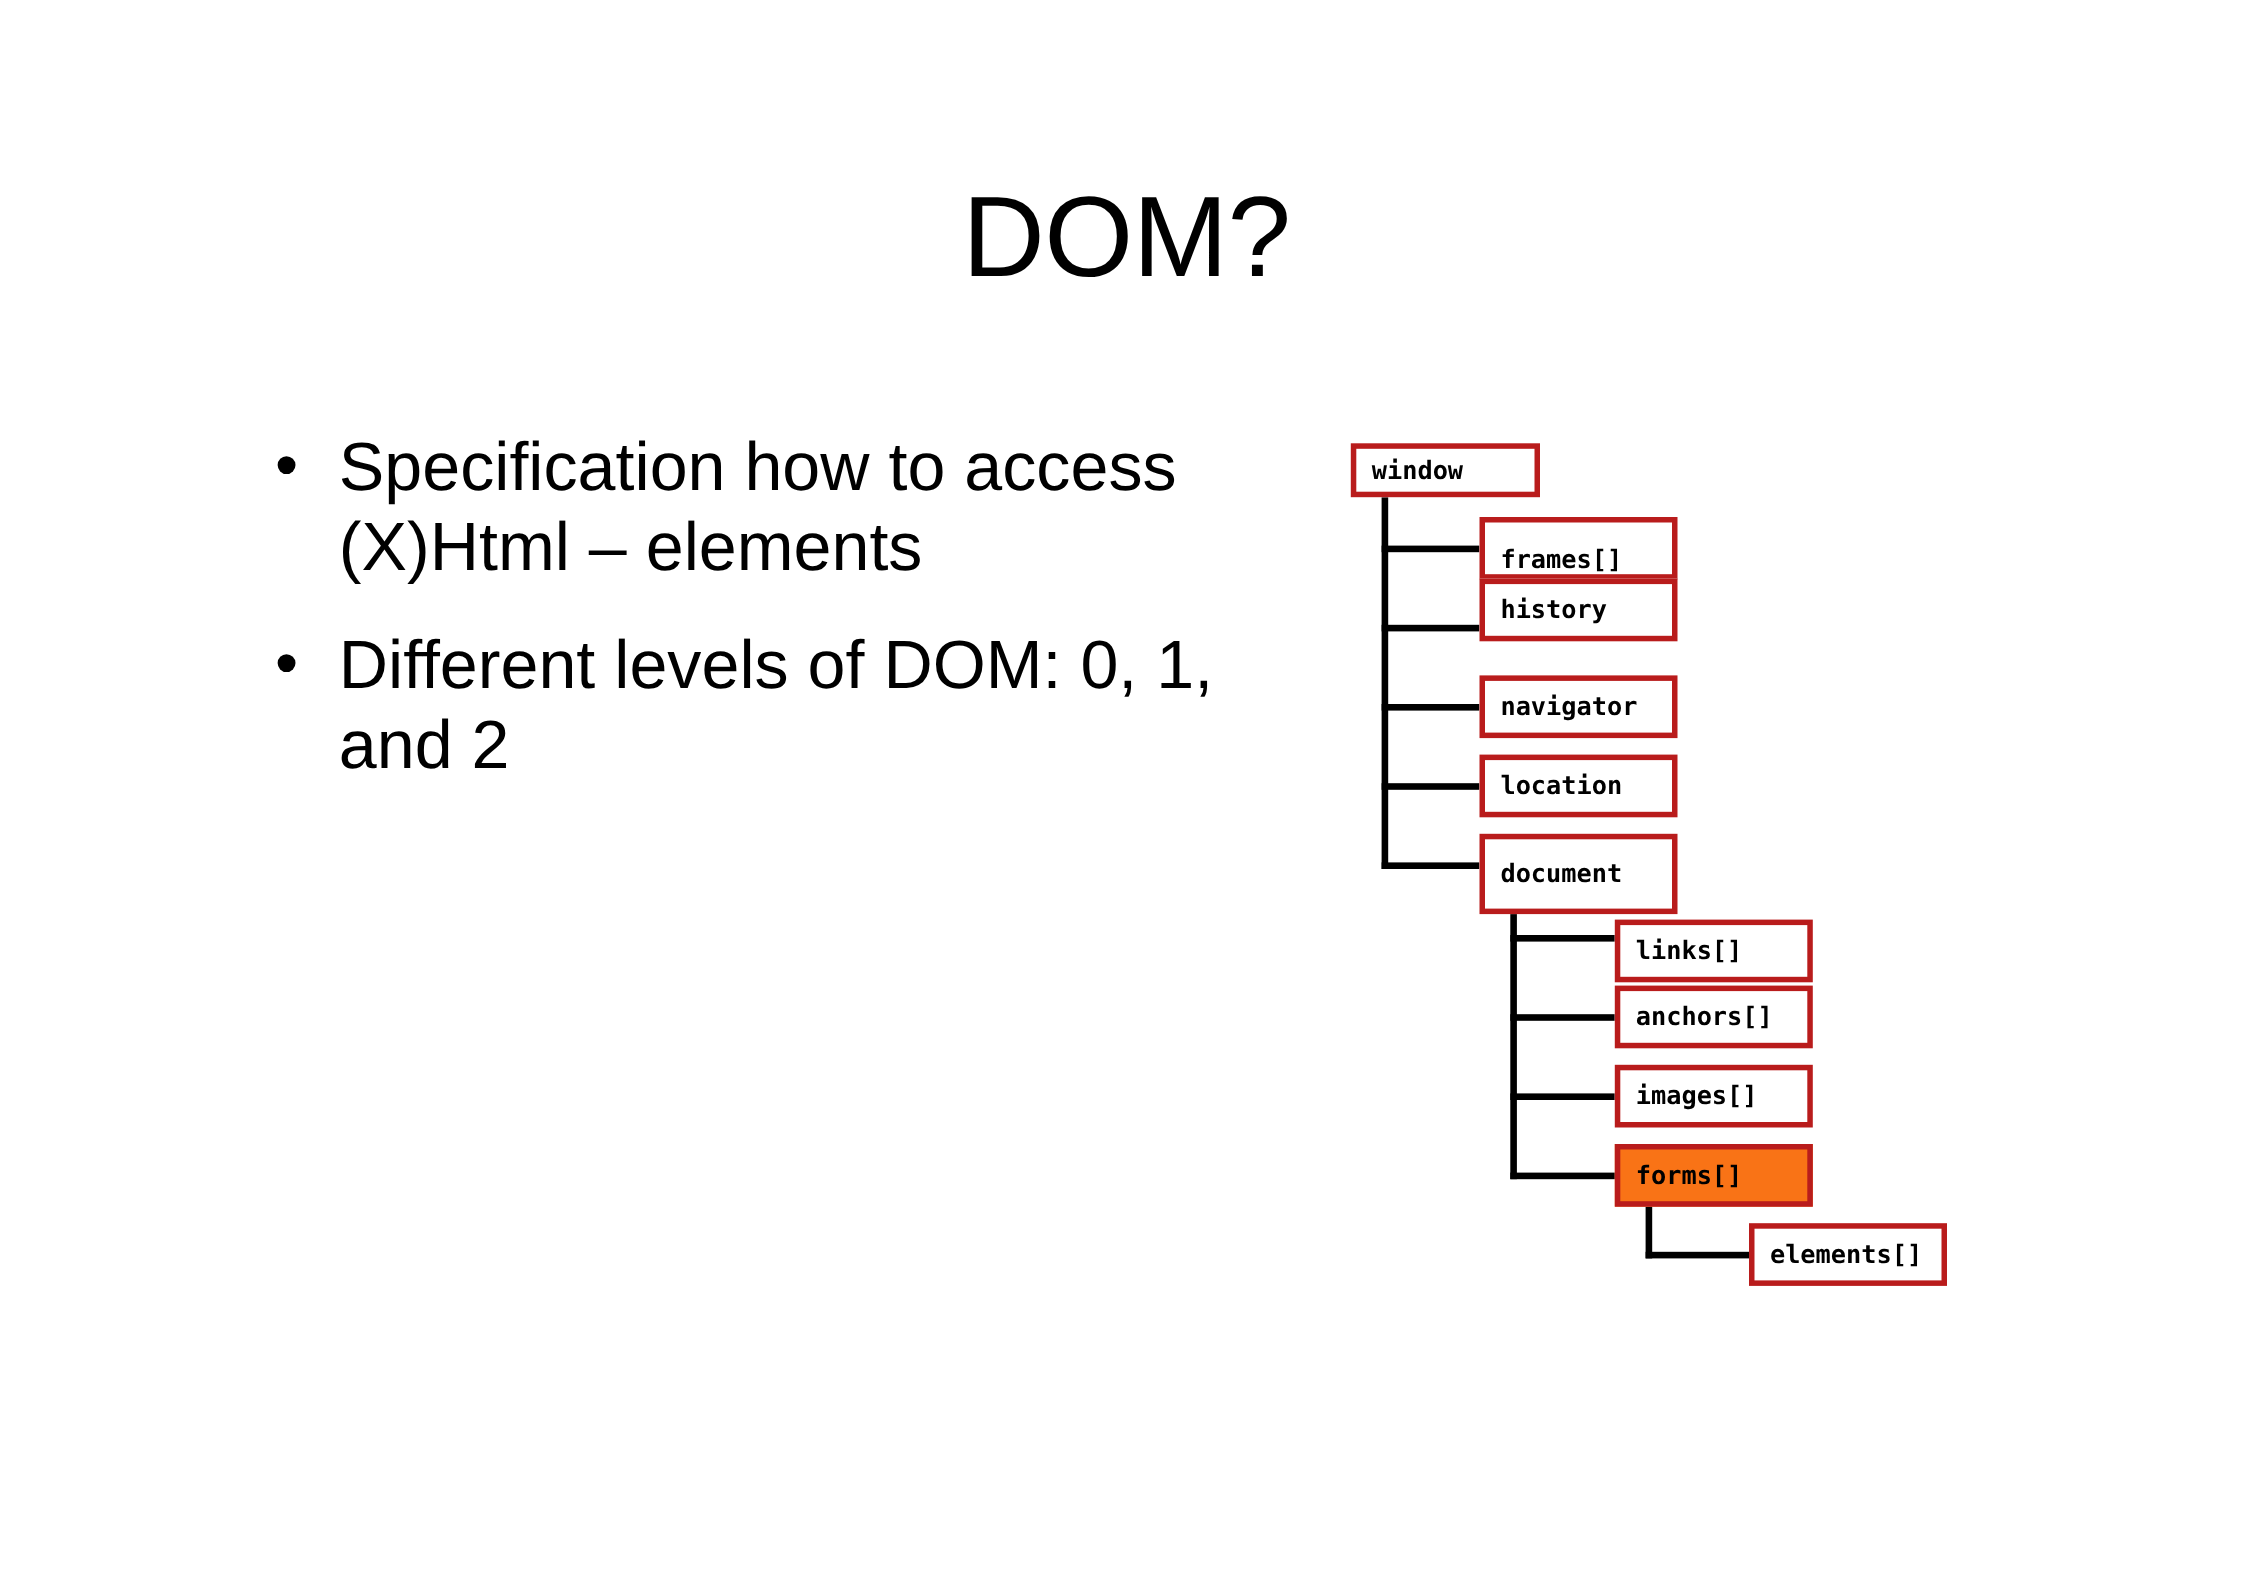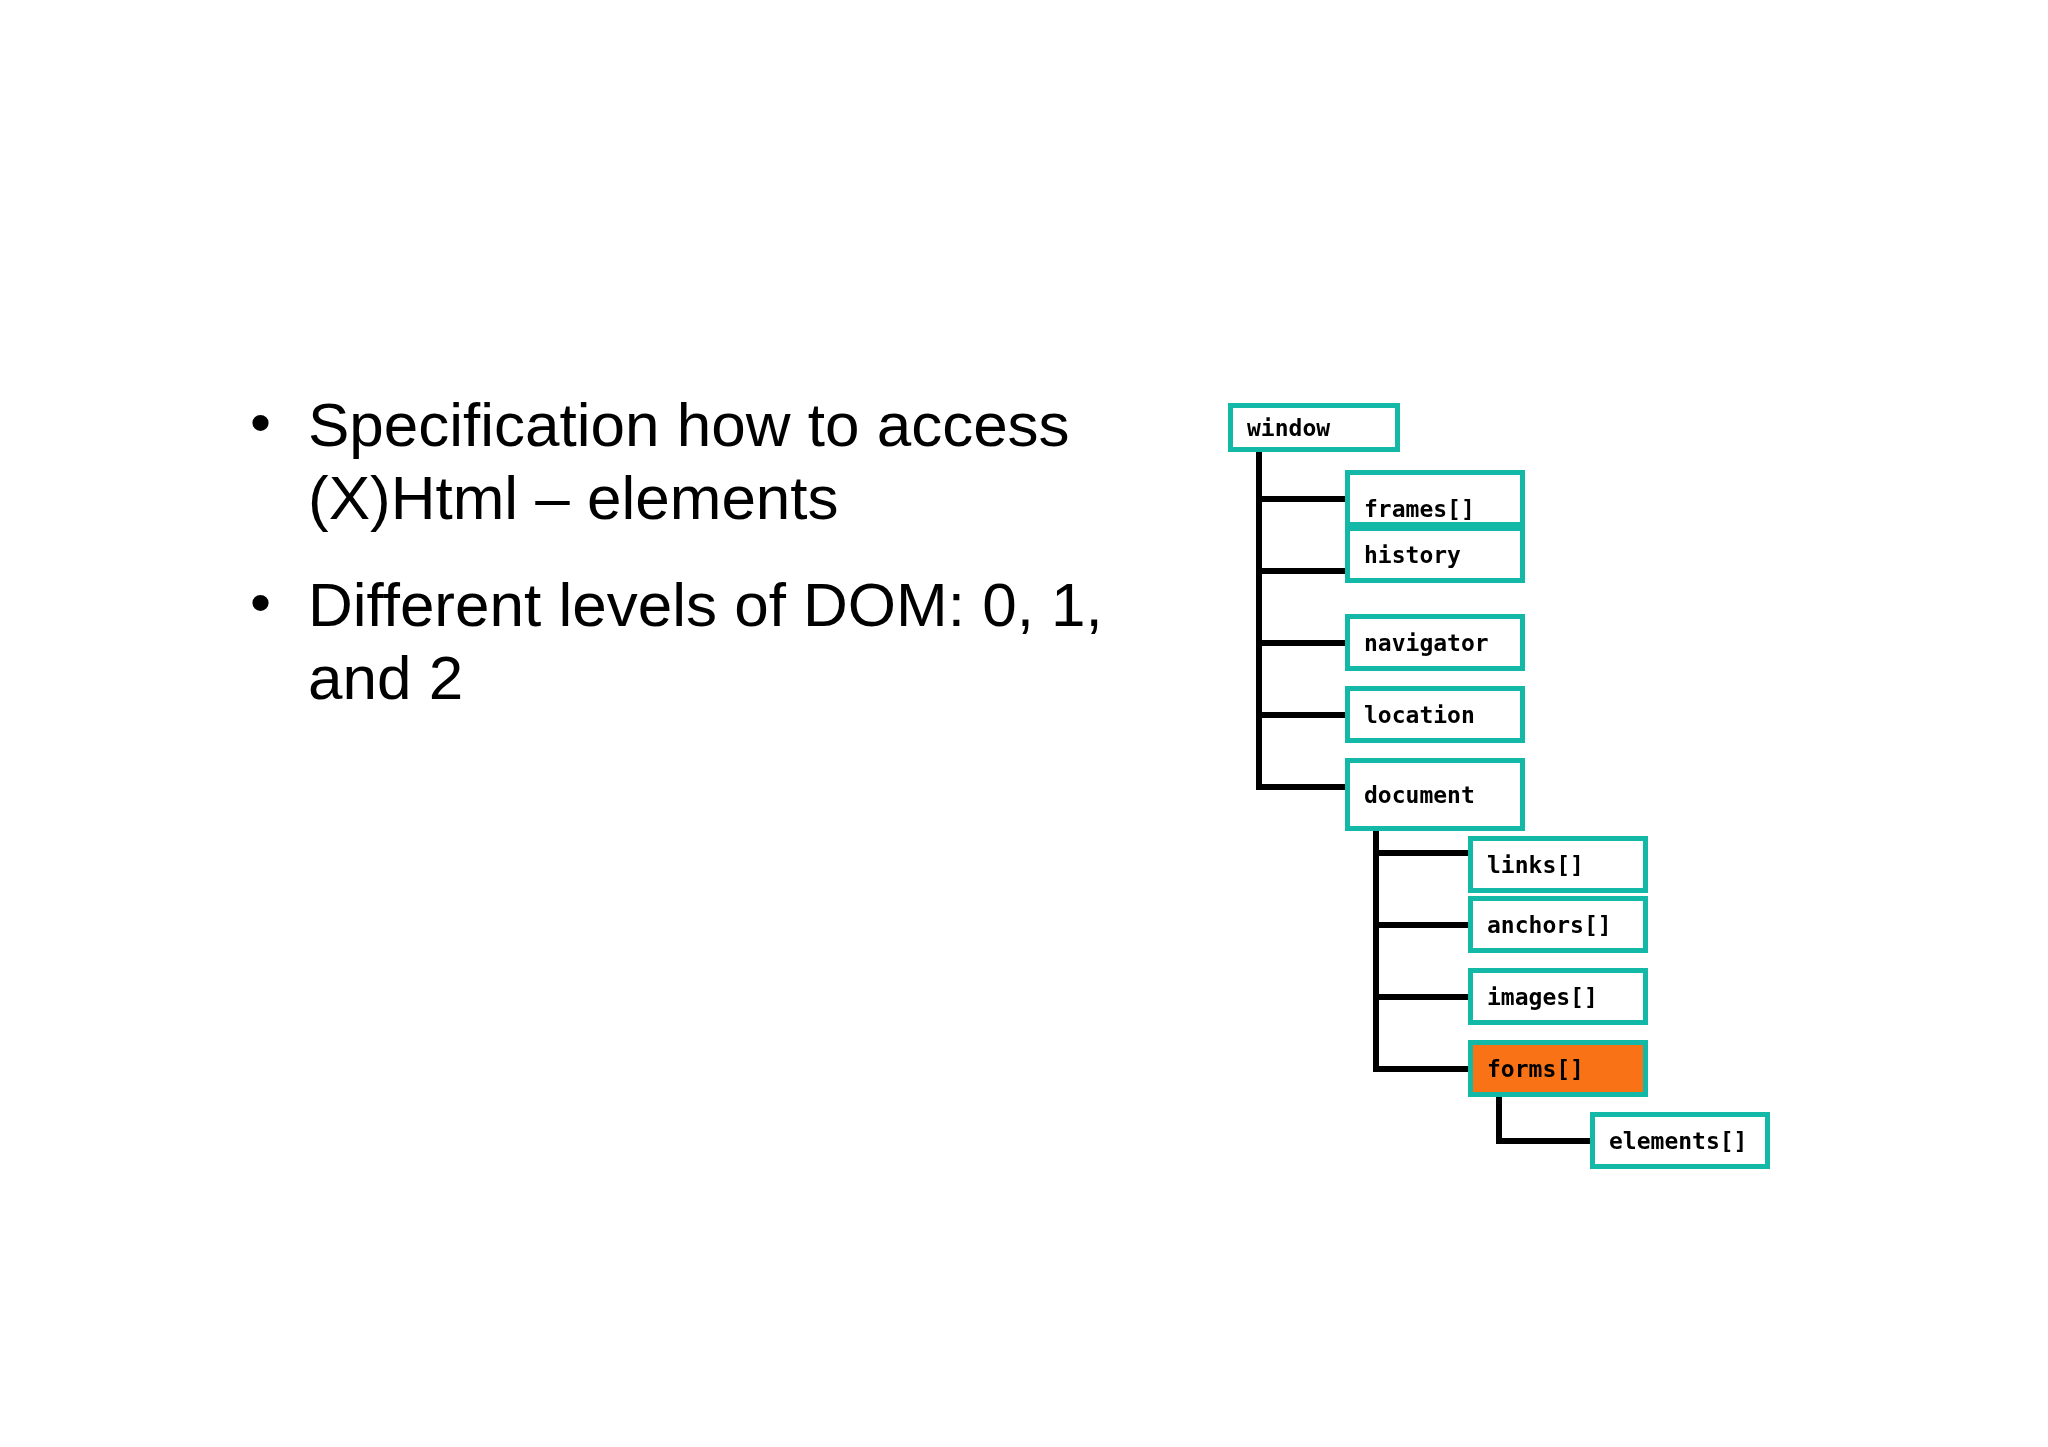--- a/index.html
+++ b/index.html
@@ -64,21 +64,21 @@
   #dom-diagram {
     position: absolute;
     left: 1220px;
     top: 390px;
     width: 620px;
     height: 800px;
   }
   .node-box {
     position: absolute;
     box-sizing: border-box;
-    border: 5px solid #14b8a6;
+    border: 5px solid #b91c1c;
     background: #ffffff;
     font-family: "DejaVu Sans Mono", "Liberation Mono", monospace;
     font-size: 23px;
     font-weight: 700;
     color: #000000;
     display: flex;
     align-items: center;
     padding-left: 14px;
     letter-spacing: 0px;
     white-space: nowrap;
@@ -88,20 +88,21 @@
     position: absolute;
     background: #000000;
     z-index: 1;
   }
 </style>
 </head>
 <body>
 
 <div id="slide">
 
+  <div id="slide-title">DOM?</div>
 
   <div id="bullet-list">
     <div class="bullet-item">
       <span class="bullet-marker">•</span>
       <span class="bullet-text">Specification how to access (X)Html – elements</span>
     </div>
     <div class="bullet-item">
       <span class="bullet-marker">•</span>
       <span class="bullet-text">Different levels of DOM: 0, 1, and 2</span>
     </div>

